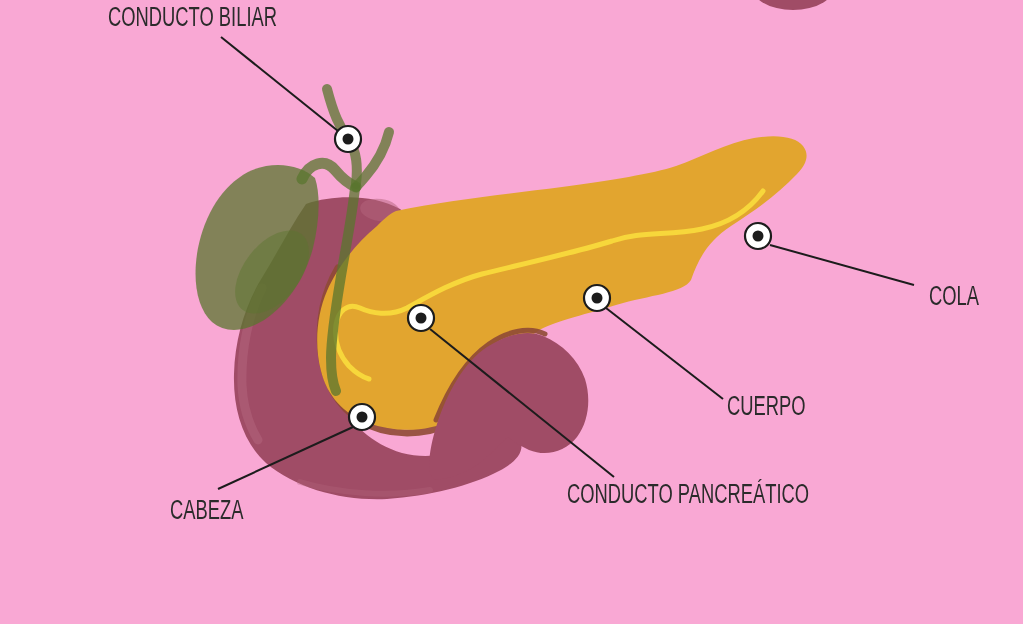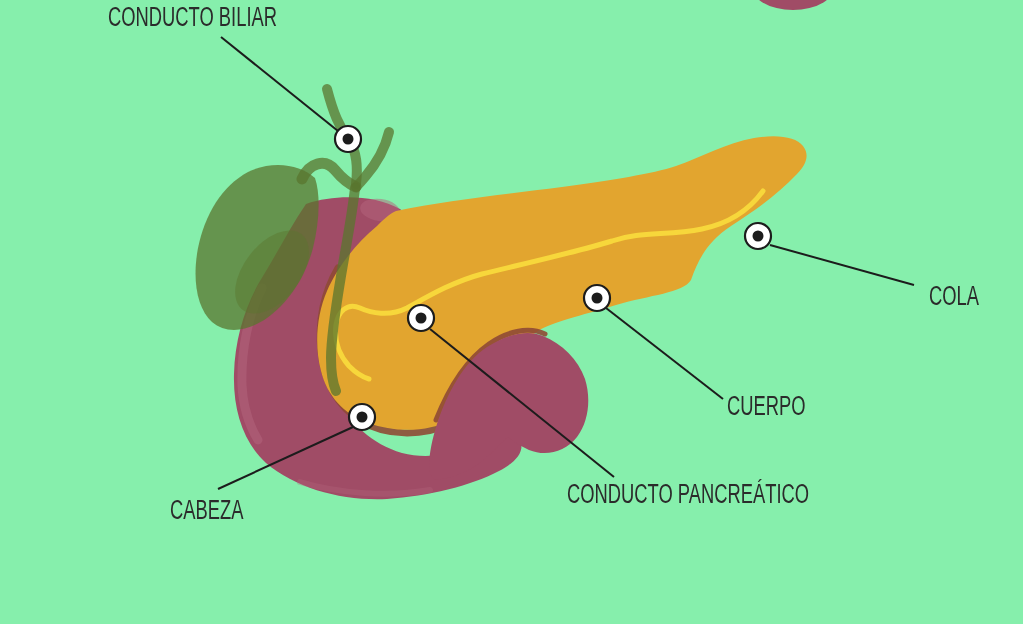--- a/index.html
+++ b/index.html
@@ -1,19 +1,19 @@
 <!DOCTYPE html>
 <html><head>
 <meta charset="utf-8">
 <style>
   html,body{margin:0;padding:0;background:#ffffff;}
   #canvas{
     position:relative;
     width:1023px;height:624px;
-    background:#86efac;
+    background:#f9a8d4;
     overflow:hidden;
     font-family:"Liberation Sans", sans-serif;
   }
   #artwork{position:absolute;left:0;top:0;}
   .label{
     position:absolute;
     font-size:27px;
     line-height:1;
     font-weight:400;
     color:#2b2b2b;

